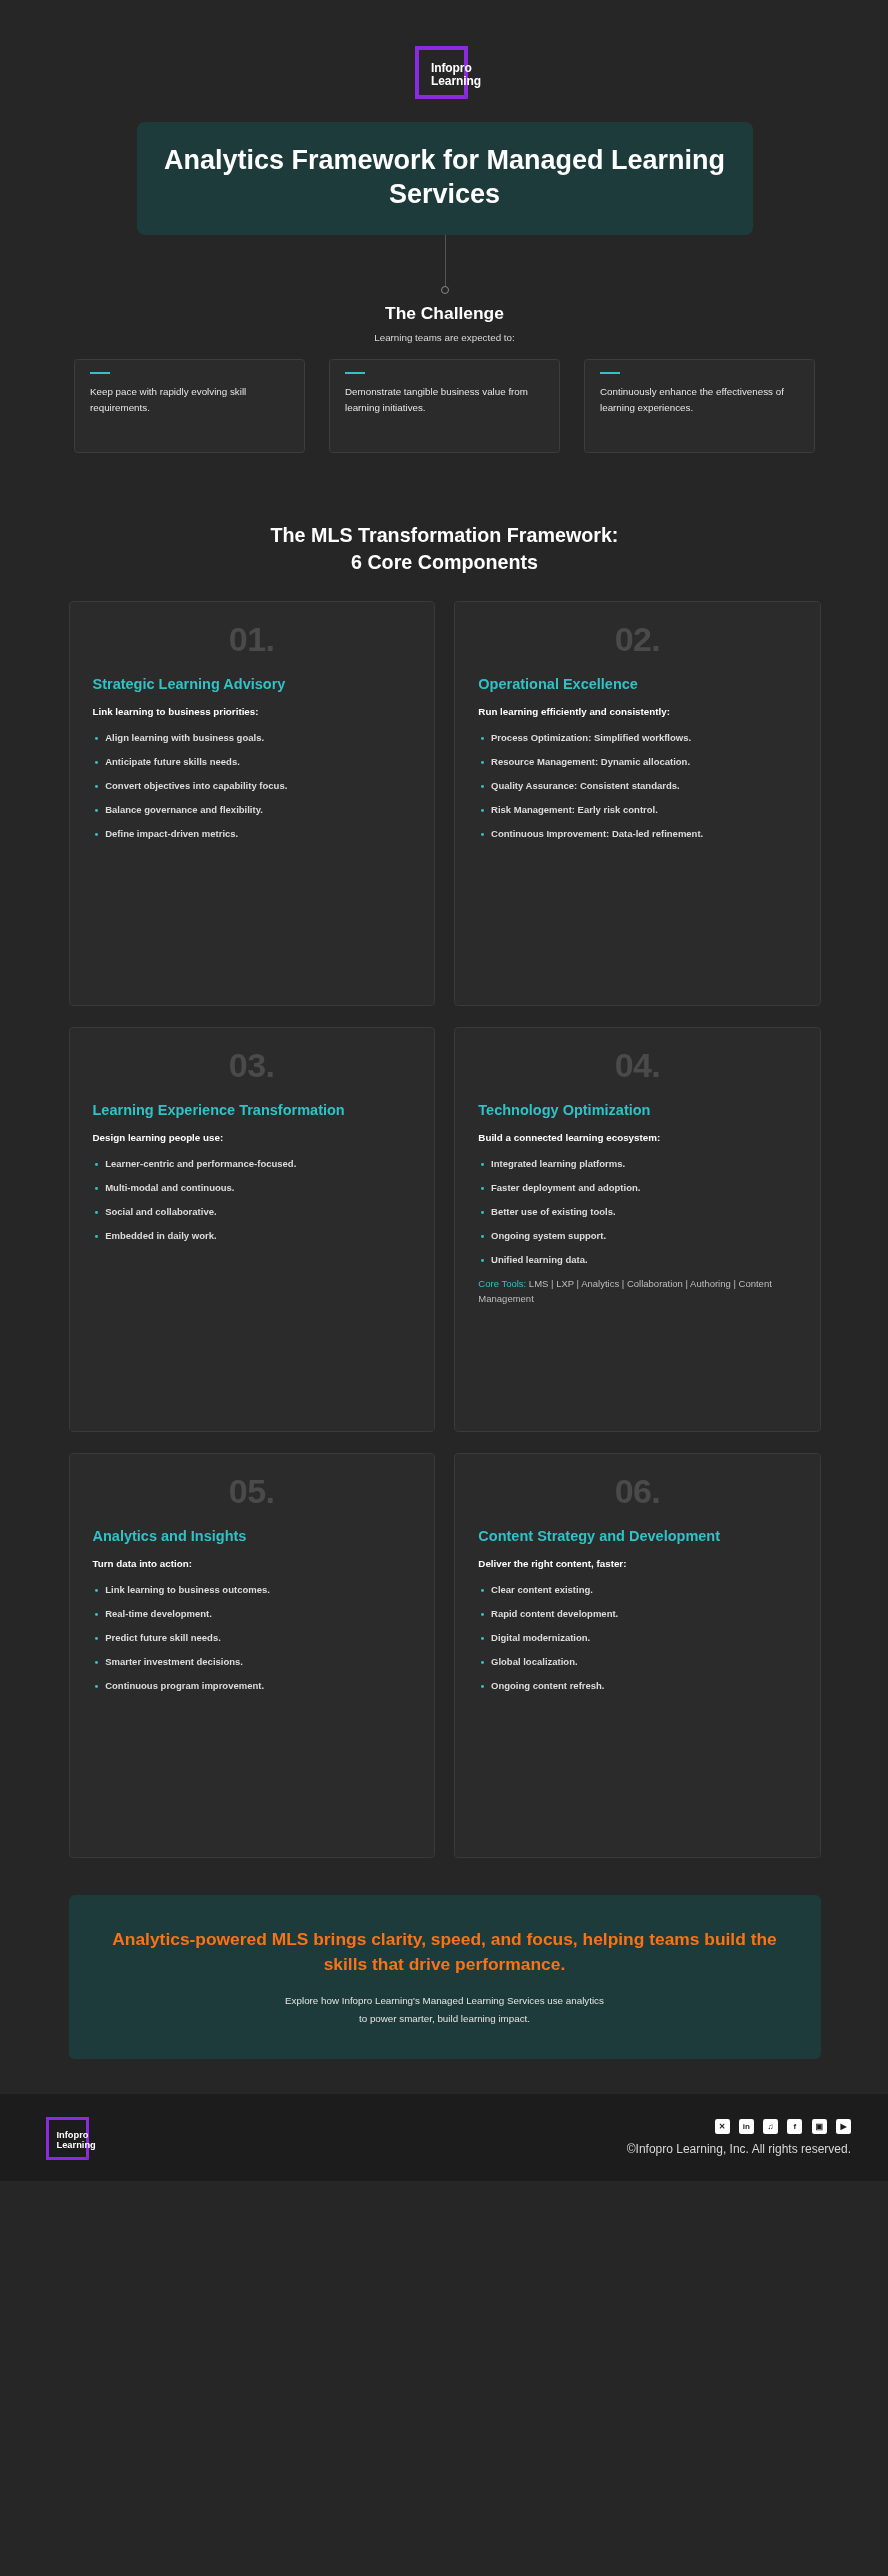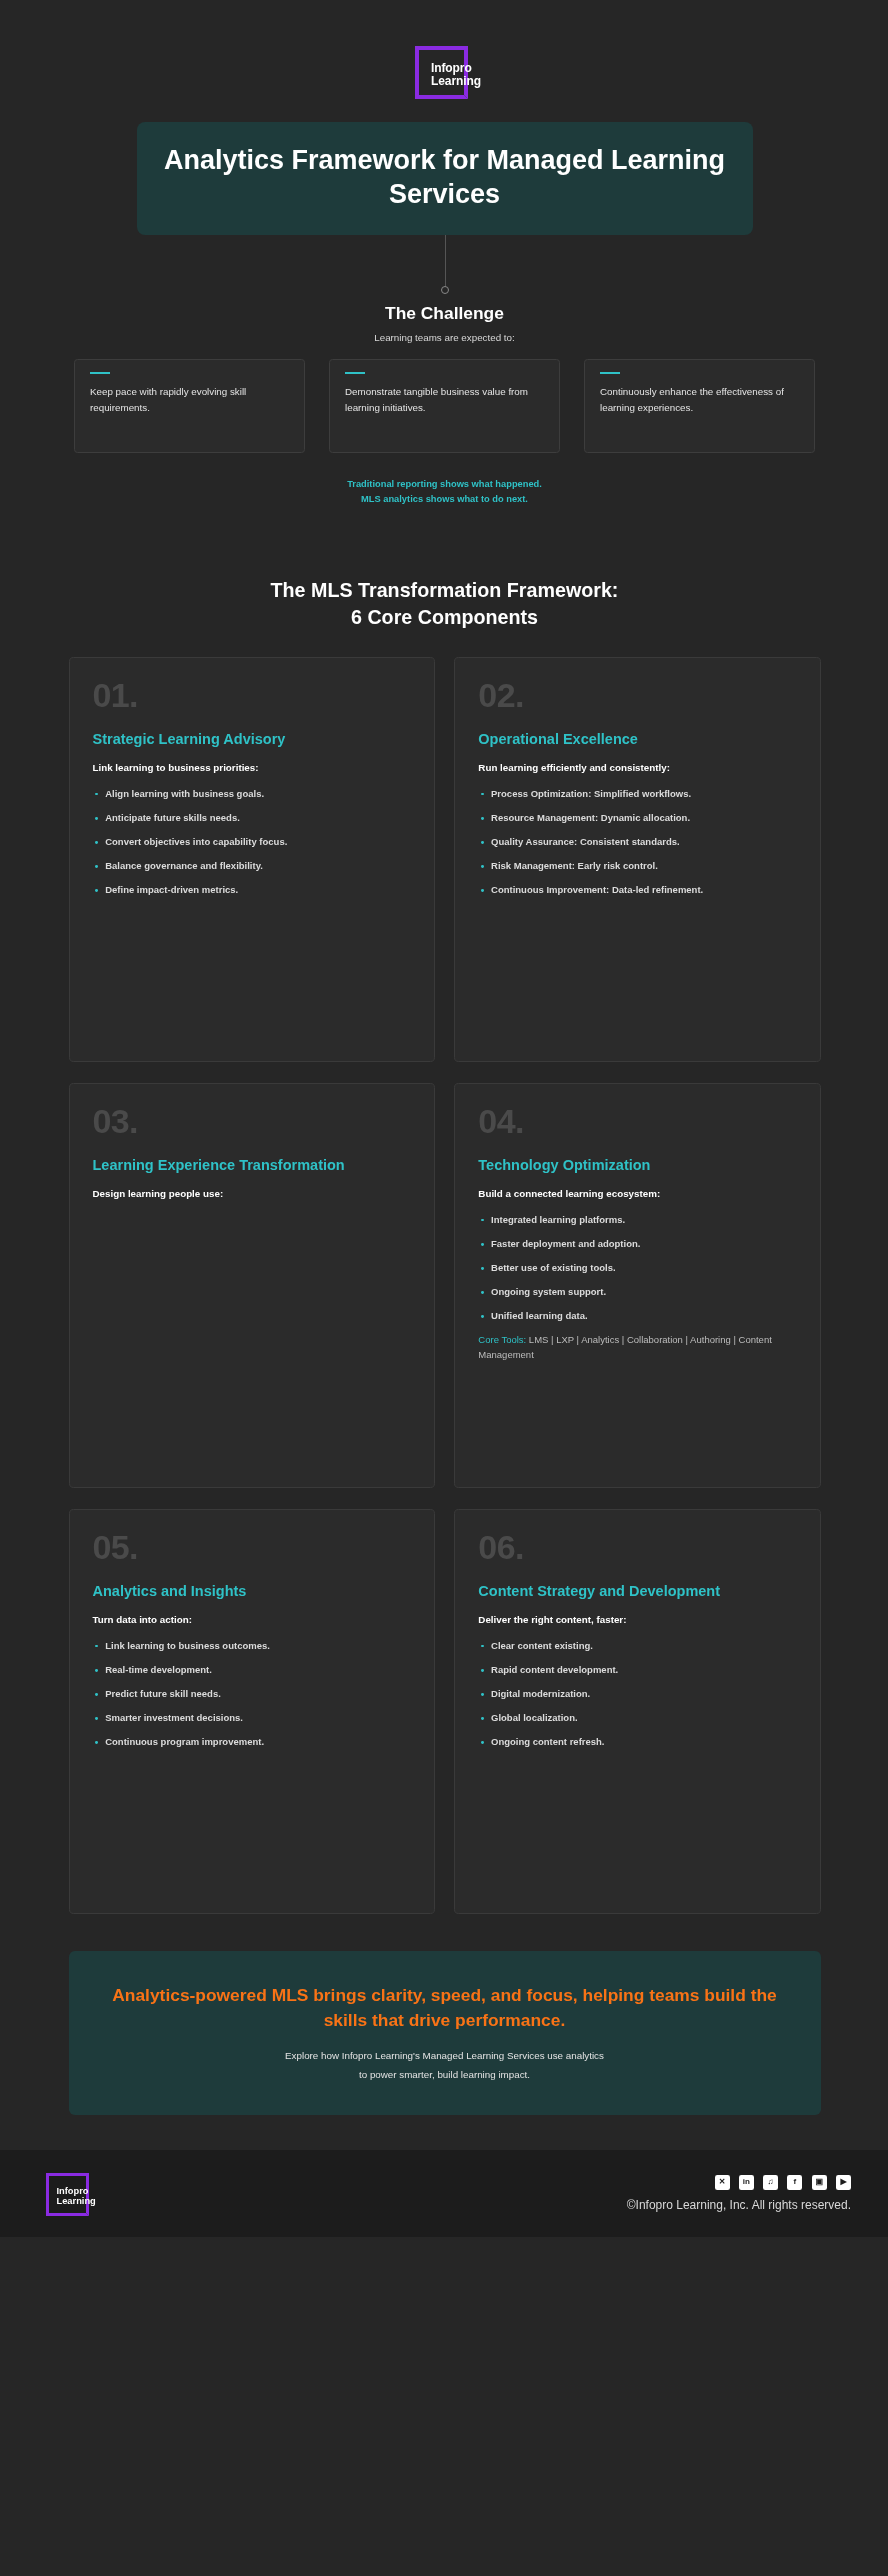--- a/index.html
+++ b/index.html
@@ -172,20 +172,21 @@
     border-radius: 4.6px;
     padding: 19.7px 23px 23px;
     min-height: 405px;
   }
   .card .num {
     font-size: 34px;
     font-weight: bold;
     color: #4a4a4a;
     line-height: 1;
     letter-spacing: -0.6px;
+    text-align: center;
   }
   .card h3 {
     margin-top: 18.5px;
     font-size: 14.5px;
     line-height: 1.3;
     font-weight: bold;
     color: #2fc2c7;
   }
   .card .lead {
     margin-top: 12.7px;
@@ -352,24 +353,20 @@
       <div class="ch-card">
         <div class="bar"></div>
         <p>Demonstrate tangible business value from learning initiatives.</p>
       </div>
       <div class="ch-card">
         <div class="bar"></div>
         <p>Continuously enhance the effectiveness of learning experiences.</p>
       </div>
     </div>
 
-    <div class="challenge-note">
-      <div>Traditional reporting shows what happened.</div>
-      <div>MLS analytics shows what to do next.</div>
-    </div>
   </div>
 
   <div class="framework-head">
     <div>The MLS Transformation Framework:</div>
     <div>6 Core Components</div>
   </div>
 
   <div class="grid">
 
     <div class="card">
@@ -395,20 +392,26 @@
         <li>Quality Assurance: Consistent standards.</li>
         <li>Risk Management: Early risk control.</li>
         <li>Continuous Improvement: Data-led refinement.</li>
       </ul>
     </div>
 
     <div class="card">
       <div class="num">03.</div>
       <h3>Learning Experience Transformation</h3>
       <div class="lead">Design learning people use:</div>
+      <ul>
+        <li>Learner-centric and performance-focused.</li>
+        <li>Multi-modal and continuous.</li>
+        <li>Social and collaborative.</li>
+        <li>Embedded in daily work.</li>
+      </ul>
     </div>
 
     <div class="card">
       <div class="num">04.</div>
       <h3>Technology Optimization</h3>
       <div class="lead">Build a connected learning ecosystem:</div>
       <ul>
         <li>Integrated learning platforms.</li>
         <li>Faster deployment and adoption.</li>
         <li>Better use of existing tools.</li>

